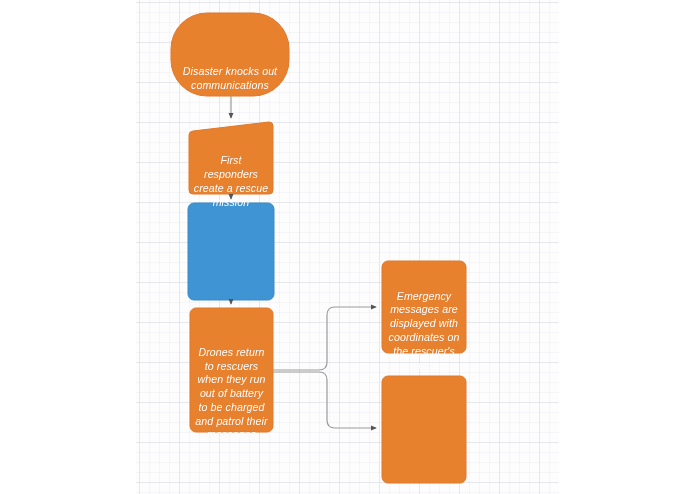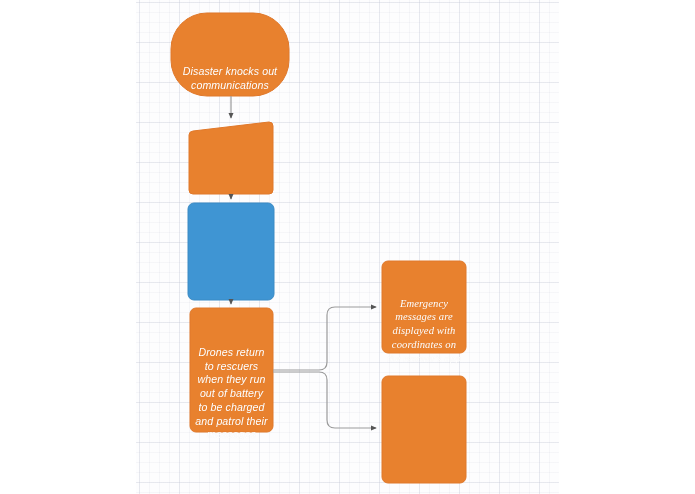--- a/index.html
+++ b/index.html
@@ -59,21 +59,21 @@
     line-height: 1.30;
     letter-spacing: 0.1px;
     text-shadow: 0 0 1px rgba(0,0,0,0.07);
   }
   .node .txt { width: 100%; padding: 0 4px; margin-top: 48px; }
 
   #n1 { left: 171px; top: 13px;  width: 118px; height: 83px;  font-size: 10.6px; }
   #n2 { left: 189px; top: 122px; width: 84px;  height: 72px;  font-size: 10.6px; }
   #n3 { left: 188px; top: 203px; width: 86px;  height: 97px;  font-size: 10.6px; }
   #n4 { left: 190px; top: 308px; width: 83px;  height: 124px; font-size: 10.6px; }
-  #n5 { left: 382px; top: 261px; width: 84px;  height: 92px;  font-size: 10.6px; font-family: Liberation Serif, serif; }
+  #n5 { left: 382px; top: 261px; width: 84px;  height: 92px;  font-size: 10.6px; }
   #n6 { left: 382px; top: 376px; width: 84px;  height: 107px; font-size: 10.6px; }
 </style>
 </head>
 <body>
 
 <div id="app">
 
   <div id="canvas"></div>
 
   <svg id="shapes" viewBox="0 0 695 494">
@@ -103,20 +103,23 @@
       <path d="M 231 194 L 231 199" marker-end="url(#ah)"></path>
       <path d="M 231 300 L 231 304" marker-end="url(#ah)"></path>
       <path d="M 273 370 L 319 370 Q 327 370 327 362 L 327 315 Q 327 307 335 307 L 376 307" marker-end="url(#ah)"></path>
       <path d="M 273 372 L 319 372 Q 327 372 327 380 L 327 420 Q 327 428 335 428 L 376 428" marker-end="url(#ah)"></path>
     </g>
   </svg>
 
   <div class="node" id="n1">
     <span class="txt">Disaster knocks out communications</span>
   </div>
+  <div class="node" id="n2">
+    <span class="txt">First responders create a rescue mission</span>
+  </div>
   <div class="node" id="n4">
     <span class="txt">Drones return to rescuers when they run out of battery to be charged and patrol their messages</span>
   </div>
   <div class="node" id="n5">
     <span class="txt">Emergency messages are displayed with coordinates on the rescuer's app</span>
   </div>
 
 </div>
 
 </body></html>

